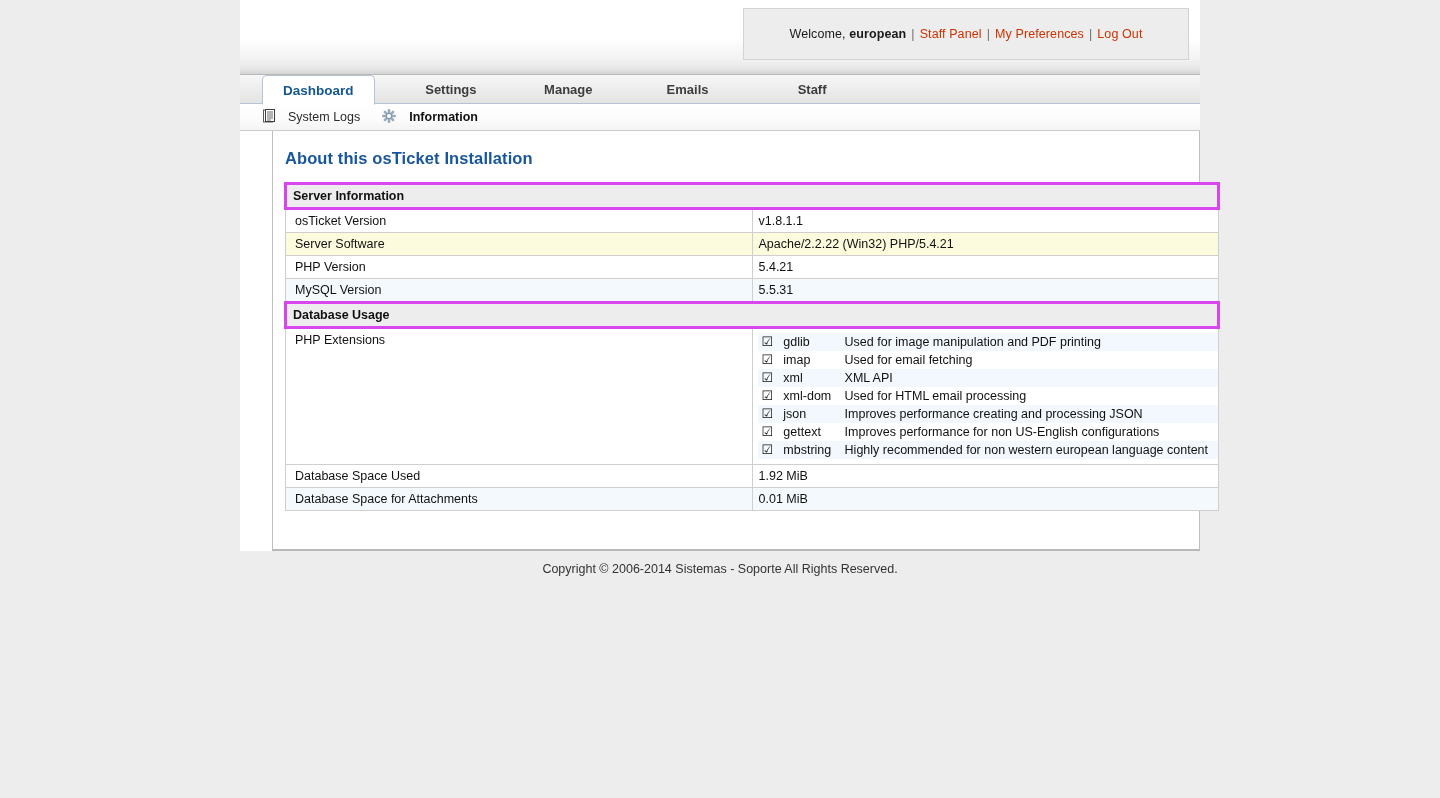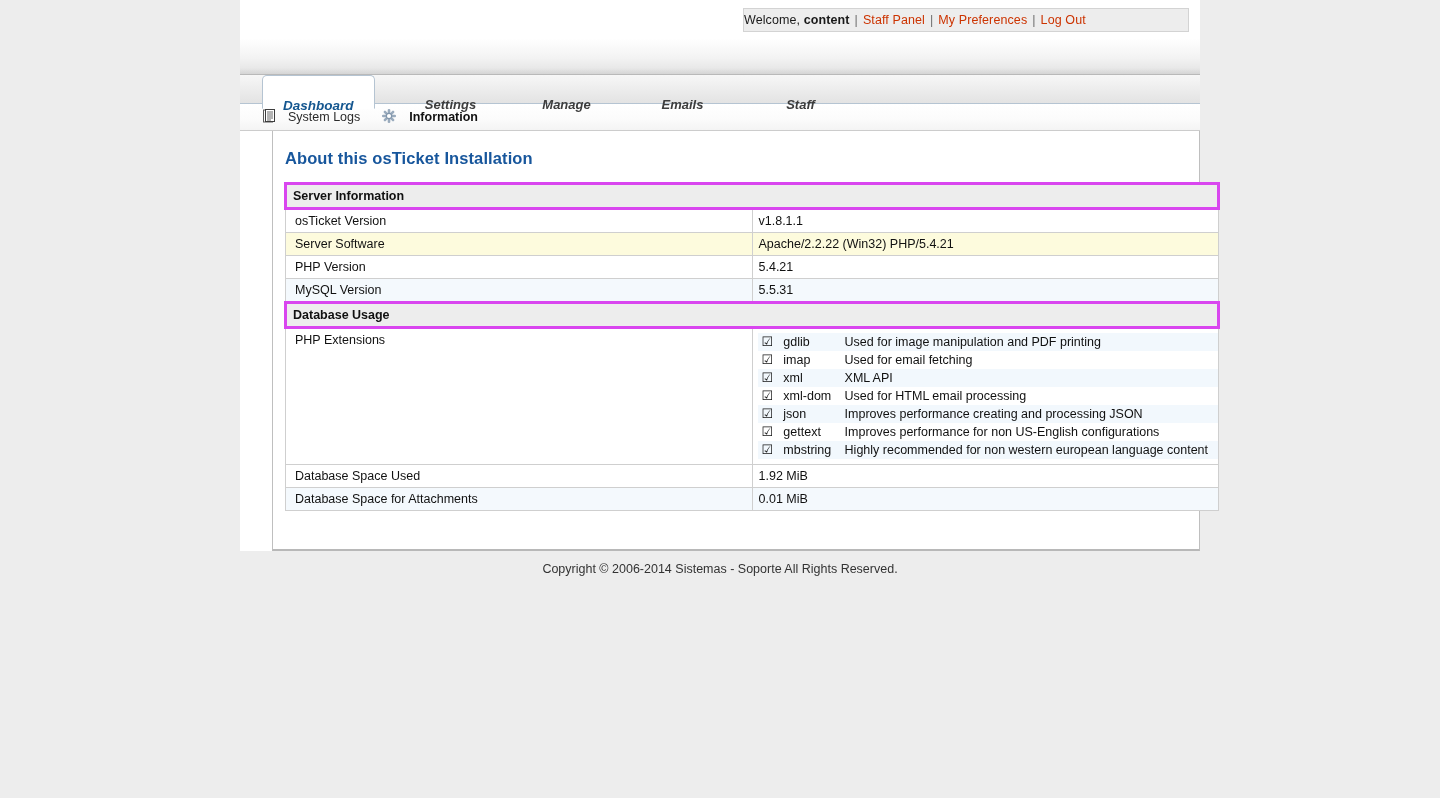--- a/index.html
+++ b/index.html
@@ -43,26 +43,27 @@
     width: 200px;
     height: 68px;
   }
   .logo-svg { display: block; }
 
   .welcome-box {
     position: absolute;
     right: 11px;
     top: 8px;
     width: 446px;
-    height: 24px;
+    height: 52px;
     background: #ededed;
     border: 1px solid #d3d3d3;
     box-sizing: border-box;
     display: flex;
     align-items: center;
+    justify-content: center;
     font-size: 12.5px;
     color: #1a1a1a;
     letter-spacing: 0.1px;
   }
   .welcome-box .sep { color: #707070; margin: 0 5px; }
   .welcome-box b { font-weight: bold; }
   .welcome-box a {
     color: #cc3300;
     text-decoration: none;
   }
@@ -74,30 +75,29 @@
     background: linear-gradient(to bottom, #f7f7f7 0%, #ebebeb 60%, #e3e3e3 100%);
     border-bottom: 1px solid #b5c4d2;
     box-sizing: border-box;
     padding-left: 22px;
   }
   .tab {
     position: relative;
     display: inline-block;
     height: 29px;
     line-height: 27px;
-    padding: 16px 20px;
+    padding: 1px 20px;
     font-size: 13.5px;
     color: #333333;
     font-weight: bold;
     box-sizing: border-box;
     vertical-align: top;
-    text-align: center;
+    text-align: right;
     min-width: 92px;
     cursor: pointer;
-    font-style: italic;
   }
   .tab.inactive {
     font-weight: bold;
     color: #3d3d3d;
     font-size: 13px;
   }
   .tab.active {
     background: #ffffff;
     border: 1px solid #b5c4d2;
     border-bottom: 1px solid #ffffff;
@@ -213,21 +213,21 @@
   }
 </style>
 </head>
 <body>
 
 <div id="page">
 
   <div class="header">
 
     <div class="welcome-box">
-      <span>Welcome,</span>&nbsp;<b>content</b>
+      <span>Welcome,</span>&nbsp;<b>european</b>
       <span class="sep">|</span>
       <a href="#">Staff Panel</a>
       <span class="sep">|</span>
       <a href="#">My Preferences</a>
       <span class="sep">|</span>
       <a href="#">Log Out</a>
     </div>
     <div class="header-shadow"></div>
   </div>
 

